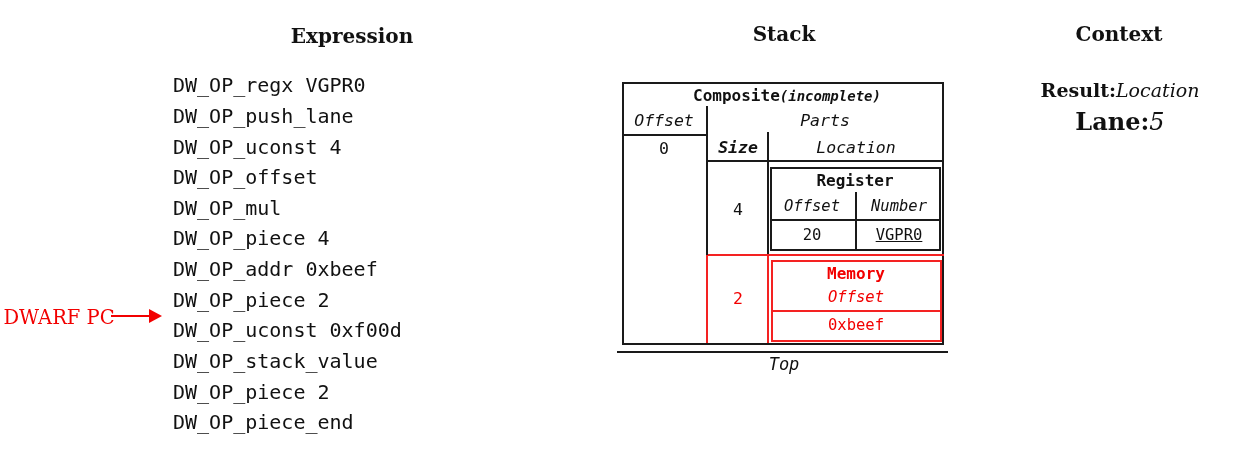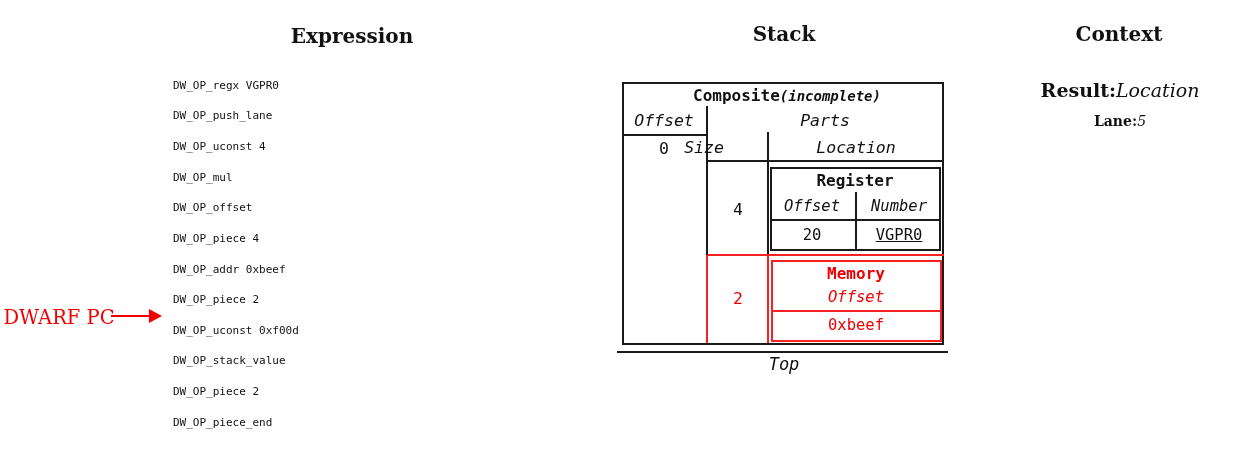--- a/index.html
+++ b/index.html
@@ -10,43 +10,43 @@
   .serif{font-family:"DejaVu Serif","Liberation Serif",serif;}
   .mono{font-family:"DejaVu Sans Mono","Liberation Mono",monospace;}
   .bold{font-weight:bold;}
   .ital{font-style:italic;}
   .red{color:#f20000;}
   .col-header{font-size:20px;font-weight:bold;font-family:"DejaVu Serif","Liberation Serif",serif;}
   .hline{position:absolute;height:2px;background:#1a1a1a;}
   .vline{position:absolute;width:2px;background:#1a1a1a;}
   .hline.redline,.vline.redline{background:#f42222;}
   .op-list{position:absolute;left:173px;top:70px;}
-  .op-row{height:30.64px;display:flex;align-items:center;font-size:11px;}
+  .op-row{height:30.64px;display:flex;align-items:center;font-size:20px;}
   .tbl-border{position:absolute;box-sizing:border-box;border:2px solid #1a1a1a;background:transparent;}
   .tbl-border.redborder{border-color:#f42222;}
   .arrow-head{position:absolute;width:0;height:0;
               border-top:7px solid transparent;border-bottom:7px solid transparent;
               border-left:13px solid #f20000;}
   .t16{font-size:16.5px;} .t15{font-size:15.5px;}
 </style>
 </head>
 <body>
 
 <div class="abs" style="left:0;top:0;width:1241px;height:468px;">
 
   <div class="ctr col-header" style="left:352px;top:36px;">Expression</div>
   <div class="ctr col-header" style="left:784px;top:34px;">Stack</div>
   <div class="ctr col-header" style="left:1119px;top:34px;">Context</div>
 
   <div class="op-list">
     <div class="op-row">DW_OP_regx VGPR0</div>
     <div class="op-row">DW_OP_push_lane</div>
     <div class="op-row">DW_OP_uconst 4</div>
+    <div class="op-row">DW_OP_offset</div>
     <div class="op-row">DW_OP_mul</div>
-    <div class="op-row">DW_OP_offset</div>
     <div class="op-row">DW_OP_piece 4</div>
     <div class="op-row">DW_OP_addr 0xbeef</div>
     <div class="op-row">DW_OP_piece 2</div>
     <div class="op-row">DW_OP_uconst 0xf00d</div>
     <div class="op-row">DW_OP_stack_value</div>
     <div class="op-row">DW_OP_piece 2</div>
     <div class="op-row">DW_OP_piece_end</div>
   </div>
 
   <div>
@@ -67,21 +67,21 @@
     <div class="hline redline" style="left:708px;top:254px;width:236px;"></div>
     <div class="vline redline" style="left:706px;top:255px;height:88px;"></div>
     <div class="vline redline" style="left:767px;top:255px;height:88px;"></div>
 
     <div class="ctr mono" style="left:787px;top:95px;">
       <span class="bold" style="font-size:16px;">Composite</span><span class="bold ital" style="font-size:14px;">(incomplete)</span>
     </div>
     <div class="ctr mono ital t16" style="left:664px;top:120px;">Offset</div>
     <div class="ctr mono ital t16" style="left:825px;top:120px;text-align:center;">Parts</div>
     <div class="ctr mono t16" style="left:664px;top:148px;">0</div>
-    <div class="ctr mono ital t16" style="left:704px;top:147px;">Size</div>
+    <div class="ctr mono ital t16" style="left:738px;top:147px;font-weight:bold;">Size</div>
     <div class="ctr mono ital t16" style="left:856px;top:147px;">Location</div>
 
     <div class="ctr mono t16" style="left:738px;top:209px;">4</div>
     <div class="tbl-border" style="left:770px;top:167px;width:171px;height:84px;"></div>
     <div class="vline" style="left:855px;top:192px;height:57px;"></div>
     <div class="hline" style="left:772px;top:219px;width:167px;"></div>
     <div class="ctr mono bold" style="left:855px;top:180px;font-size:16px;">Register</div>
     <div class="ctr mono ital t15" style="left:812px;top:206px;">Offset</div>
     <div class="ctr mono ital t15" style="left:899px;top:206px;">Number</div>
     <div class="ctr mono t15" style="left:812px;top:235px;">20</div>
@@ -95,18 +95,18 @@
     <div class="ctr mono t15 red" style="left:856px;top:325px;">0xbeef</div>
 
     <div class="hline" style="left:617px;top:351px;width:331px;"></div>
     <div class="ctr mono ital" style="left:784px;top:364px;font-size:17px;">Top</div>
   </div>
 
   <div>
     <div class="ctr serif" style="left:1120px;top:90px;font-size:19px;">
       <span class="bold">Result:</span><span class="ital">Location</span>
     </div>
-    <div class="ctr serif" style="left:1120px;top:121px;font-size:14px;">
+    <div class="ctr serif" style="left:1120px;top:121px;font-size:24px;">
       <span class="bold">Lane:</span><span class="ital">5</span>
     </div>
   </div>
 
 </div>
 
 </body></html>

